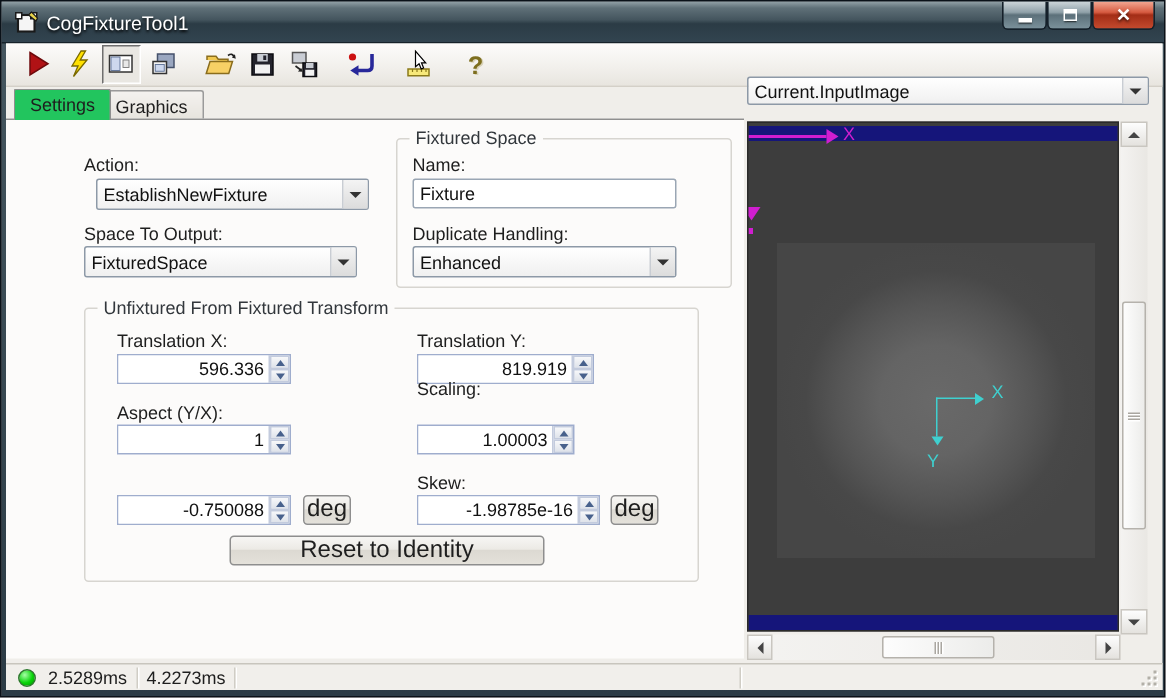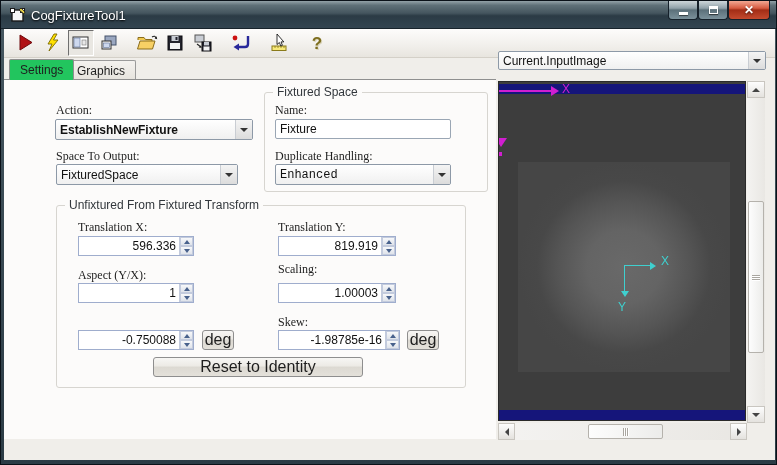--- a/index.html
+++ b/index.html
@@ -42,21 +42,21 @@
   
   .tab{height:20px;padding:0 10px;font-size:12px;color:#1e1e1e;
     display:flex;align-items:center;justify-content:center;}
   .tab.active{left:5px;top:30px;background:#22c55e;border:1px solid #8f8f8f;border-bottom:none;
     border-radius:2px 2px 0 0;z-index:3;height:21px;}
   .tab.inactive{left:62px;top:31px;background:linear-gradient(180deg,#f4f2ef,#e6e3dd);
     border:1px solid #9a9a9a;border-bottom:none;border-radius:2px 2px 0 0;z-index:1;height:20px;}
   .tabpage{left:0;top:50px;width:492px;height:360px;background:#fcfbfa;border-top:1px solid #8f8f8f;z-index:2;}
 
   
-  .lbl{font-size:12px;color:#1e1e1e;white-space:nowrap;font-family:Liberation Serif, serif;}
+  .lbl{font-size:12px;color:#1e1e1e;white-space:nowrap;}
   .combo{height:21px;border:1px solid #8d99a7;border-radius:2px;
     background:linear-gradient(180deg,#ffffff,#f0f0f0);display:flex;align-items:center;}
   .combo .ctext{flex:1;font-size:12px;color:#111;padding-left:4px;overflow:hidden;white-space:nowrap;}
   .combo .carrow{width:17px;height:100%;display:flex;align-items:center;justify-content:center;
     border-left:1px solid #c9cdd3;background:linear-gradient(180deg,#f4f4f4,#dcdcdc);}
   .tri-dn{width:0;height:0;border-left:4px solid transparent;border-right:4px solid transparent;border-top:4px solid #333;}
   .textbox{height:20px;border:1px solid #9aa6b4;border-radius:2px;background:#fff;
     font-size:12px;color:#111;padding:0 4px;font-family:"Liberation Sans",sans-serif;}
   .groupbox{border:1px solid #d7d5d0;border-radius:3px;}
   .grouplegend{position:absolute;top:-8px;left:8px;background:#fcfbfa;padding:0 4px;
@@ -197,41 +197,41 @@
       <button class="tb space">
         <span class="help-q">?</span>
       </button>
     </div>
 
     <div class="abs tab active">Settings</div>
     <div class="abs tab inactive">Graphics</div>
     <div class="abs tabpage">
 
       <div class="abs lbl" style="left:52px;top:23px;">Action:</div>
-      <div class="abs combo" style="left:51px;top:39px;width:198px;font-weight:bold;">
+      <div class="abs combo" style="left:60px;top:39px;width:182px;">
         <div class="ctext">EstablishNewFixture</div>
         <div class="carrow">
             <div class="tri-dn"></div>
           </div>
       </div>
 
       <div class="abs lbl" style="left:52px;top:69px;">Space To Output:</div>
       <div class="abs combo" style="left:52px;top:84px;width:182px;">
         <div class="ctext">FixturedSpace</div>
         <div class="carrow">
             <div class="tri-dn"></div>
           </div>
       </div>
 
       <div class="abs groupbox" style="left:260px;top:12px;width:224px;height:100px;">
         <span class="grouplegend">Fixtured Space</span>
         <div class="abs lbl" style="left:10px;top:10px;">Name:</div>
         <input class="abs textbox" style="left: 10px; top: 26px; width: 176px;" value="Fixture">
         <div class="abs lbl" style="left:10px;top:56px;">Duplicate Handling:</div>
-        <div class="abs combo" style="left:10px;top:71px;width:176px;font-family:Liberation Mono, monospace;">
+        <div class="abs combo" style="left:10px;top:71px;width:176px;">
           <div class="ctext">Enhanced</div>
           <div class="carrow">
               <div class="tri-dn"></div>
             </div>
         </div>
       </div>
 
       <div class="abs groupbox" style="left:52px;top:125px;width:410px;height:183px;">
         <span class="grouplegend">Unfixtured From Fixtured Transform</span>
 
@@ -267,22 +267,22 @@
           <div class="spin">
             <div class="spin-btn">
                 <i class="tri-u"></i>
               </div>
             <div class="spin-btn">
                 <i class="tri-d"></i>
               </div>
           </div>
         </div>
 
-        <div class="abs lbl" style="left:221px;top:56px;">Scaling:</div>
-        <div class="abs numfield" style="left:221px;top:77px;width:118px;">
+        <div class="abs lbl" style="left:221px;top:46px;">Scaling:</div>
+        <div class="abs numfield" style="left:221px;top:77px;width:105px;">
           <input class="numinput" value="1.00003" style="">
           <div class="spin">
             <div class="spin-btn">
                 <i class="tri-u"></i>
               </div>
             <div class="spin-btn">
                 <i class="tri-d"></i>
               </div>
           </div>
         </div>
@@ -366,14 +366,30 @@
       <div class="abs sthumb" style="left:90px;top:1px;width:75px;height:15px;">
         <div class="gripline-v"></div>
           <div class="gripline-v"></div>
           <div class="gripline-v"></div>
       </div>
       <div class="abs sbtn" style="left:232px;top:0;width:17px;height:17px;">
           <div class="arr rt"></div>
         </div>
     </div>
 
+    <div class="abs statusbar">
+      <div class="led"></div>
+      <span style="margin-left:8px;">2.5289ms</span>
+      <div class="sdiv"></div>
+      <span>4.2273ms</span>
+      <div class="sdiv"></div>
+      <div class="sdiv" style="margin-left:330px;"></div>
+      <div class="grip">
+        <i style="right:0;bottom:0;"></i>
+          <i style="right:4px;bottom:0;"></i>
+          <i style="right:8px;bottom:0;"></i>
+        <i style="right:0;bottom:4px;"></i>
+          <i style="right:4px;bottom:4px;"></i>
+        <i style="right:0;bottom:8px;"></i>
+      </div>
+    </div>
   </div>
 </div>
 
 </body></html>

